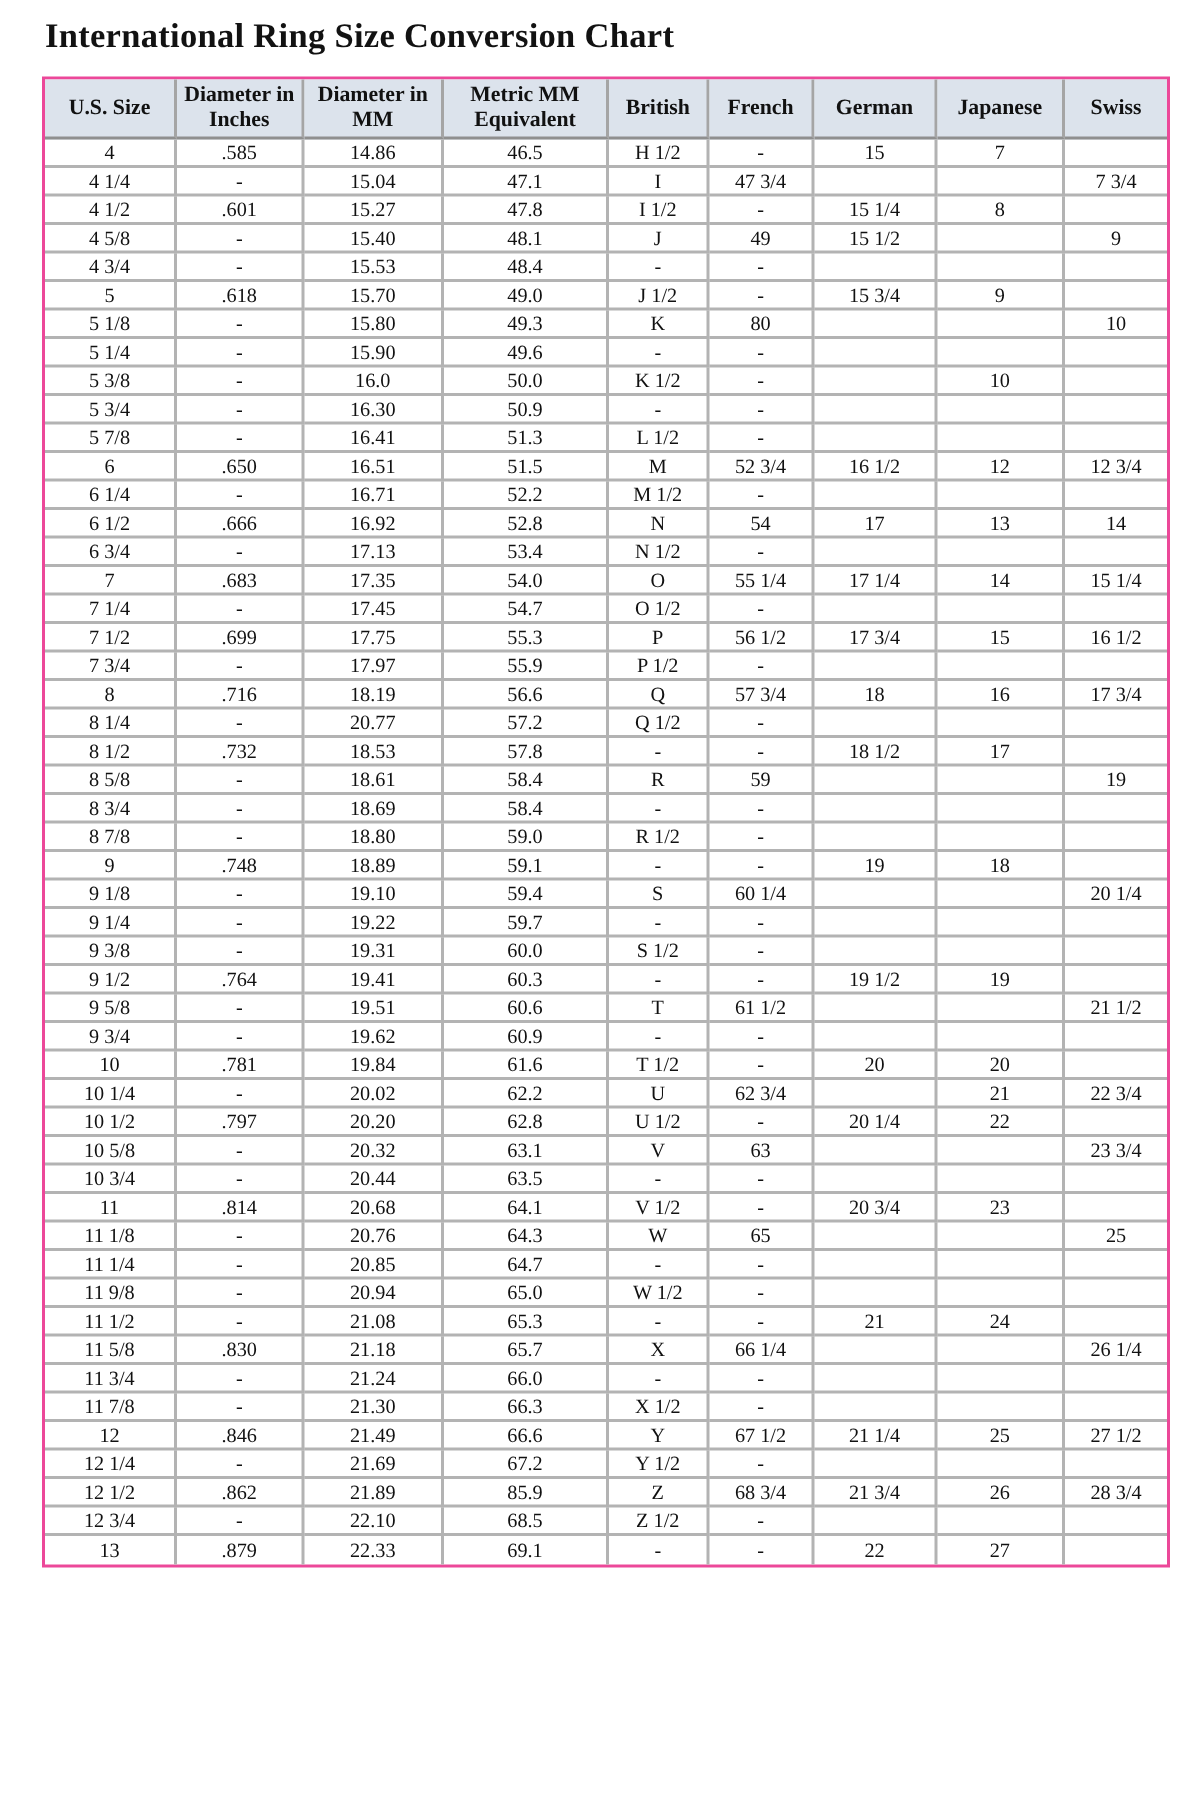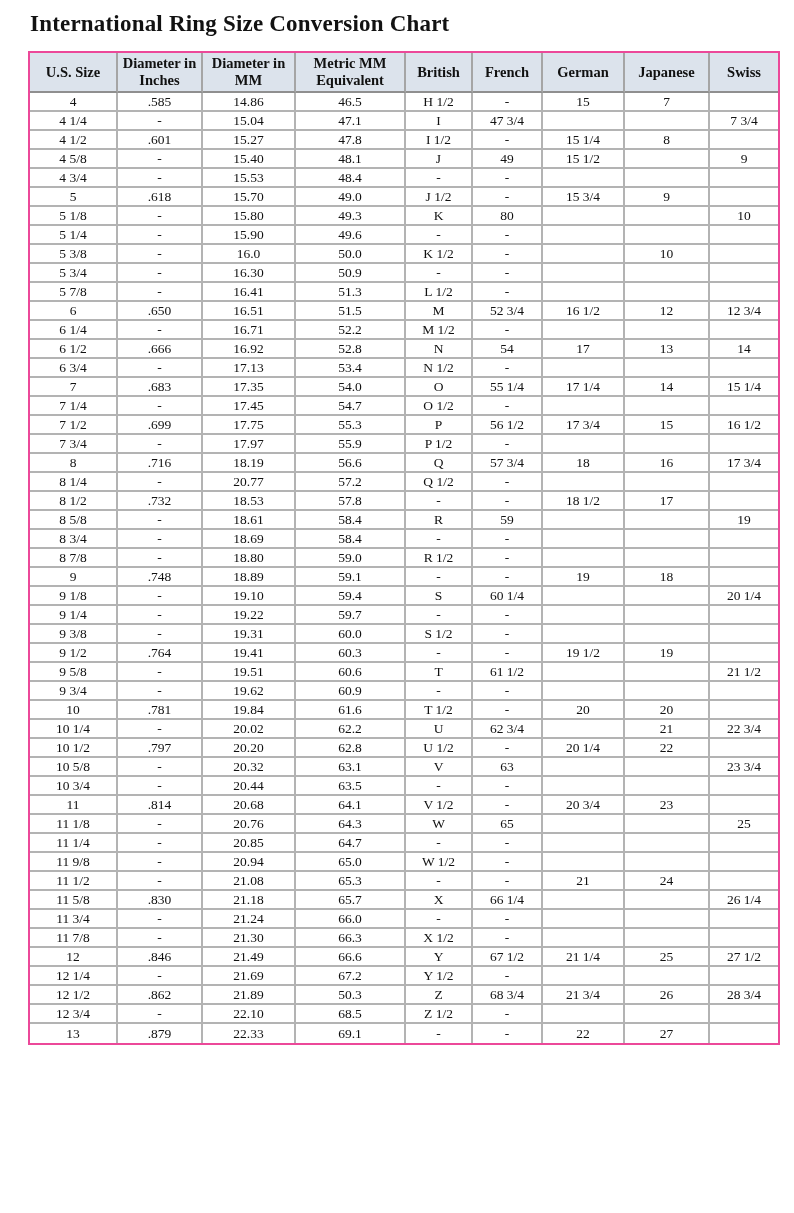--- a/index.html
+++ b/index.html
@@ -617,21 +617,21 @@
           <td>Y 1/2</td>
           <td>-</td>
           <td></td>
           <td></td>
           <td></td>
         </tr>
         <tr>
           <td>12 1/2</td>
           <td>.862</td>
           <td>21.89</td>
-          <td>50.3</td>
+          <td>85.9</td>
           <td>Z</td>
           <td>68 3/4</td>
           <td>21 3/4</td>
           <td>26</td>
           <td>28 3/4</td>
         </tr>
         <tr>
           <td>12 3/4</td>
           <td>-</td>
           <td>22.10</td>

